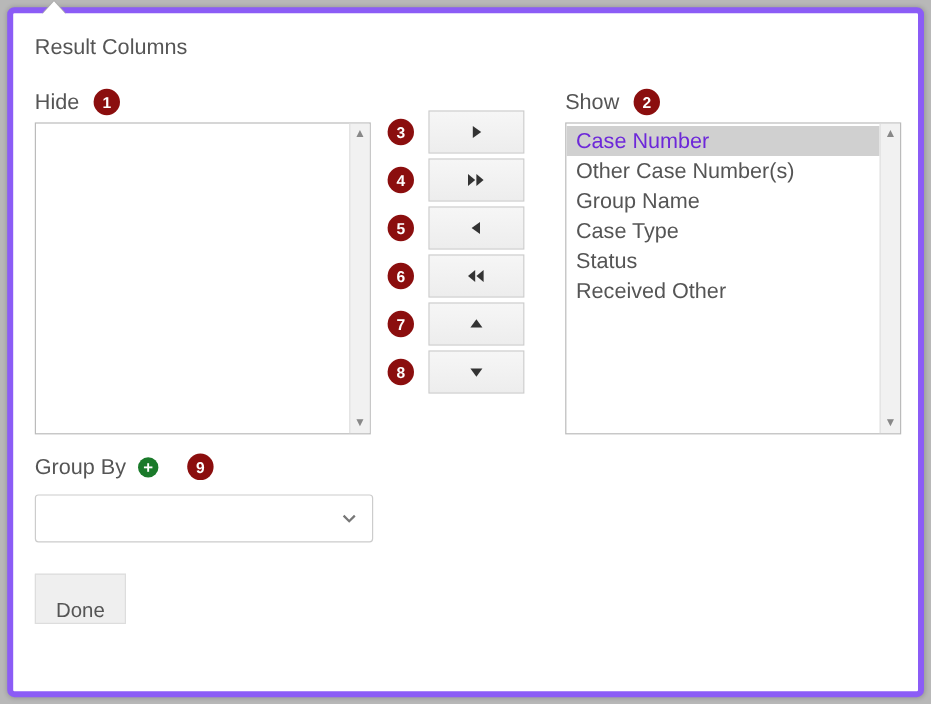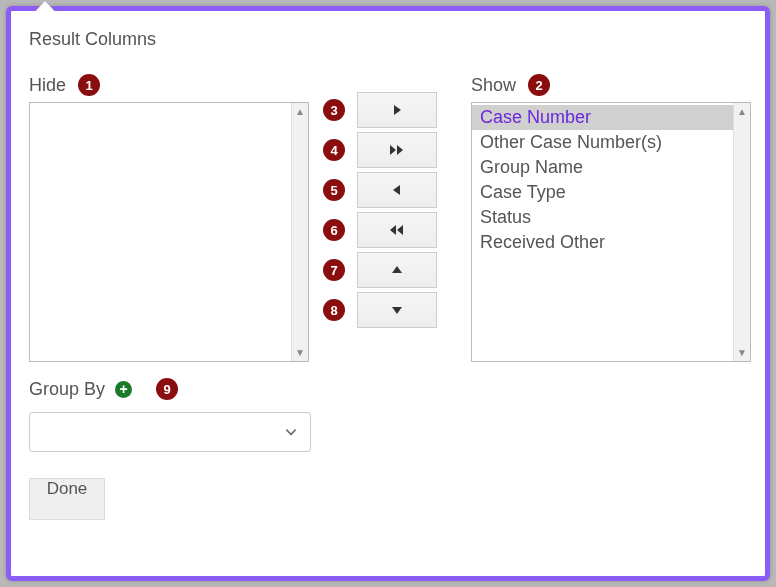--- a/index.html
+++ b/index.html
@@ -166,21 +166,21 @@
   }
   .done-btn {
     margin-top: 26px;
     width: 76px;
     height: 42px;
     background: #efefef;
     border: 1px solid #ddd;
     color: #555;
     font-size: 17px;
     display: flex;
-    align-items: flex-start;
+    align-items: flex-end;
     justify-content: center;
   }
 </style>
 </head>
 <body>
 
 <div class="panel">
   <div class="notch"></div>
 
   <div class="title">Result Columns</div>

